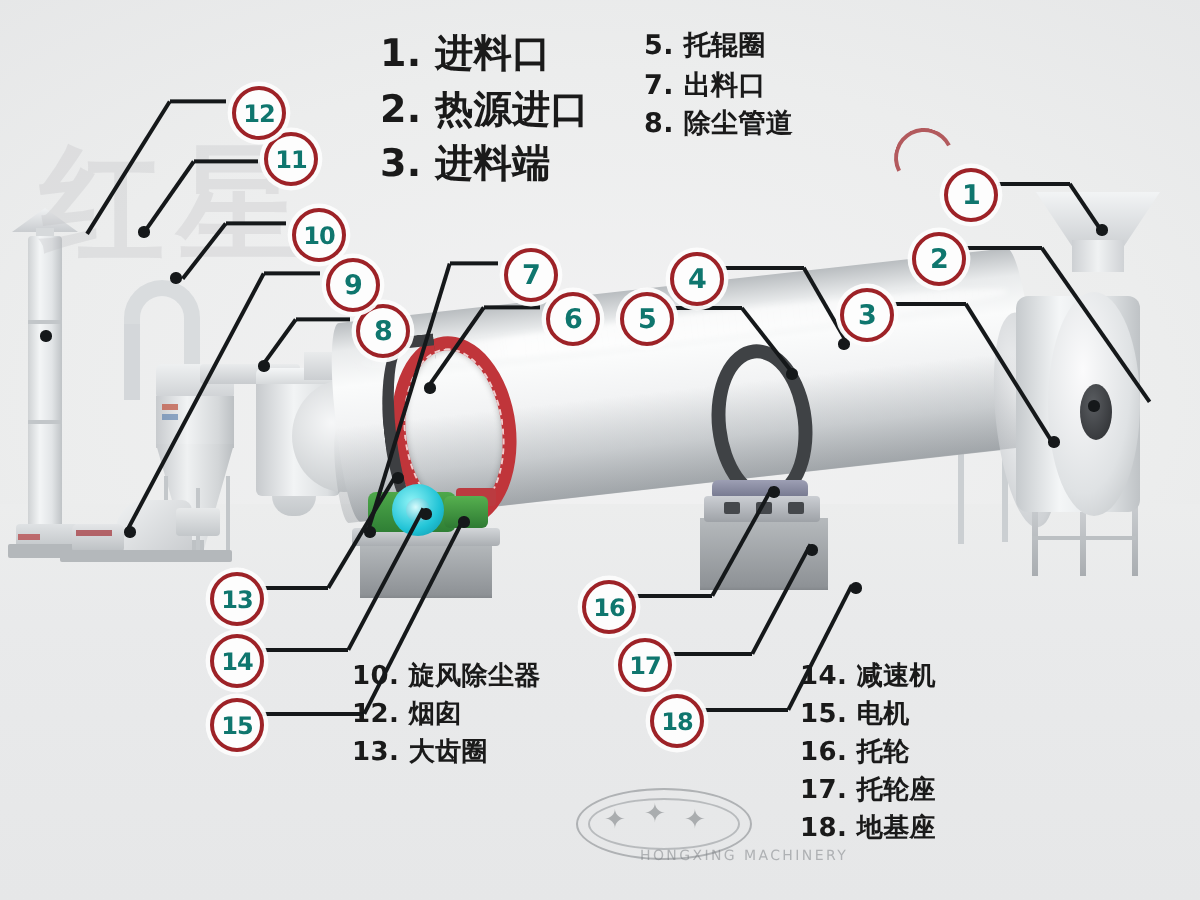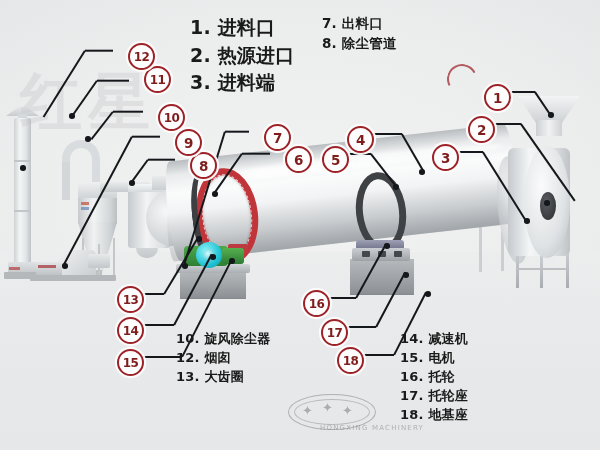--- a/index.html
+++ b/index.html
@@ -31,24 +31,24 @@
   .legend-bl{left:176px;top:330px;font-size:13px;letter-spacing:.2px;}
   .legend-br{left:400px;top:330px;font-size:13px;letter-spacing:.2px;}
   .legend .num{display:inline-block;}
 
   
   .callout{
     position:absolute;width:27px;height:27px;border-radius:50%;
     border:2.4px solid #9d2227;background:#fdfdfd;
     box-sizing:border-box;
     display:flex;align-items:center;justify-content:center;
-    color:#7f1d1d;font-size:13.5px;font-weight:bold;
+    color:#0f766e;font-size:13.5px;font-weight:bold;
     font-family:"DejaVu Sans","Liberation Sans",sans-serif;
     box-shadow:0 0 0 2.2px rgba(252,252,252,.95);
-    z-index:40;letter-spacing:-.5px;margin-left:12px;
+    z-index:40;letter-spacing:-.5px;
   }
   .callout.small{font-size:12px;}
   .ghost-arc{
     position:absolute;left:447px;top:64px;width:26px;height:26px;
     border:2.4px solid #9d2227;border-radius:50%;
     border-right-color:transparent;border-bottom-color:transparent;
     transform:rotate(18deg);opacity:.72;z-index:30;
   }
 
   
@@ -409,20 +409,21 @@
   <div class="callout small" style="left:309px;top:319px;">17</div>
   <div class="callout small" style="left:325px;top:347px;">18</div>
 
   <div class="legend legend-tl">
     <div><span class="num">1.</span> <span>进料口</span></div>
     <div><span class="num">2.</span> <span>热源进口</span></div>
     <div><span class="num">3.</span> <span>进料端</span></div>
   </div>
 
   <div class="legend legend-tr">
+    <div><span class="num">5.</span> <span>托辊圈</span></div>
     <div><span class="num">7.</span> <span>出料口</span></div>
     <div><span class="num">8.</span> <span>除尘管道</span></div>
   </div>
 
   <div class="legend legend-bl">
     <div><span class="num">10.</span> <span>旋风除尘器</span></div>
     <div><span class="num">12.</span> <span>烟囱</span></div>
     <div><span class="num">13.</span> <span>大齿圈</span></div>
   </div>
 

